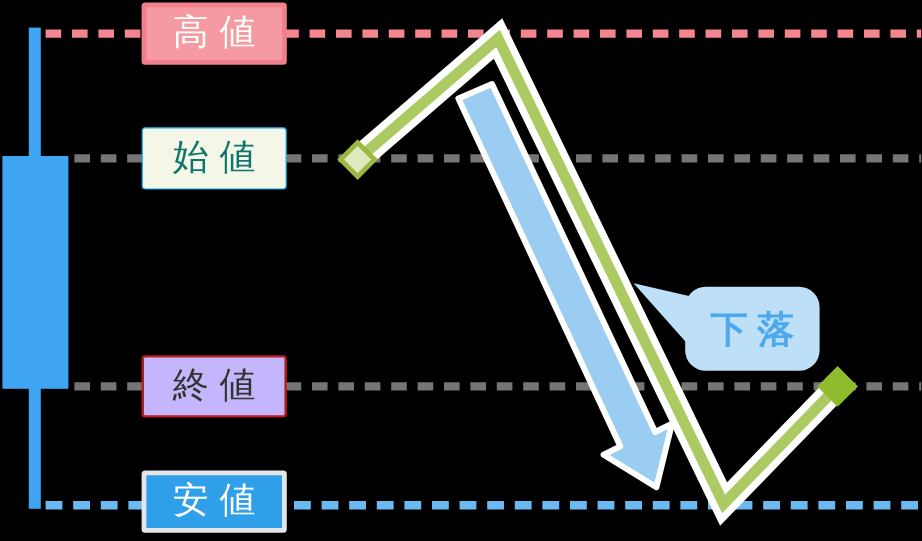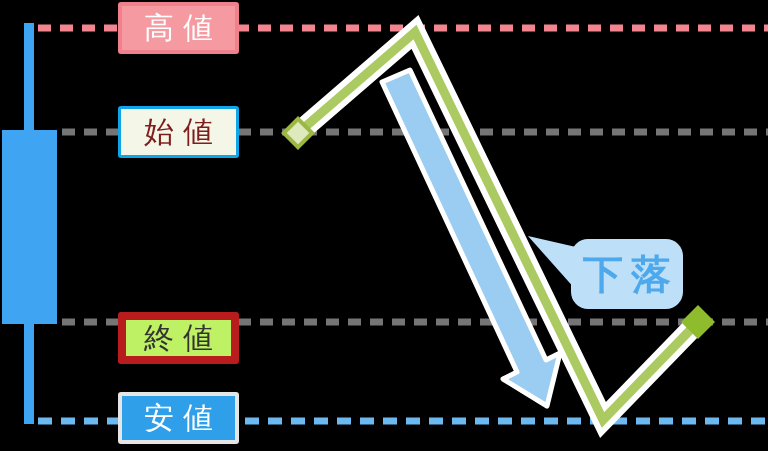--- a/index.html
+++ b/index.html
@@ -8,27 +8,27 @@
     font-family:"Liberation Sans","DejaVu Sans",sans-serif;
   }
   .stage svg{position:absolute;left:0;top:0;}
   .lvl{
     position:absolute;left:118px;width:121px;height:52px;box-sizing:border-box;
     display:flex;align-items:center;justify-content:center;
     font-weight:normal;font-size:30px;letter-spacing:9px;text-indent:9px;
     border-radius:3px;line-height:1;
   }
   .lvl.high{top:2px;background:#F59AA0;border:4px solid #F0808B;color:#fff;}
-  .lvl.open{top:106px;background:#F4F6E7;border:3px solid #0ea5e9;color:#7f1d1d;}
-  .lvl.close{top:312px;background:#bef264;border:8px solid #b91c1c;color:#333330;}
+  .lvl.open{top:106px;background:#F4F6E7;border:1px solid #0ea5e9;color:#0f766e;}
+  .lvl.close{top:296px;background:#c4b5fd;border:2px solid #b91c1c;color:#333330;}
   .lvl.low{top:392px;background:#2E9FE8;border:4px solid #e5e5e5;color:#fff;}
   .bubble-label{
     position:absolute;left:571px;top:239px;width:112px;height:70px;
     display:flex;align-items:center;justify-content:center;
-    color:#4DA9EC;font-weight:bold;font-size:40px;letter-spacing:8px;text-indent:8px;
+    color:#4DA9EC;font-weight:bold;font-size:31px;letter-spacing:8px;text-indent:8px;
     line-height:1;
   }
 </style>
 </head>
 <body>
 
 <div class="stage">
 
   <svg width="768" height="451" viewBox="0 0 768 451">
 

